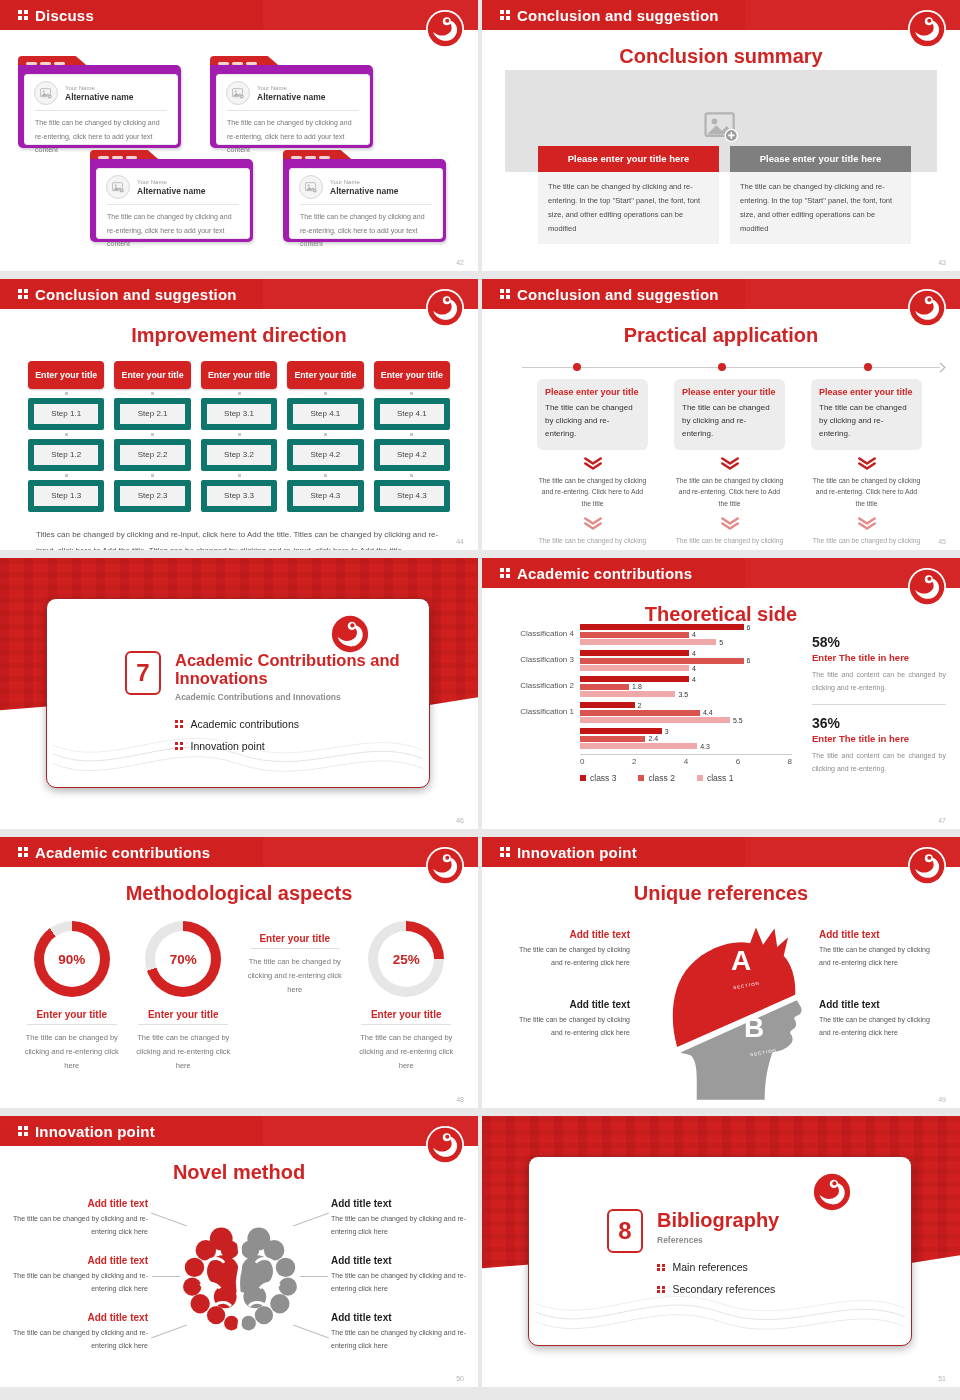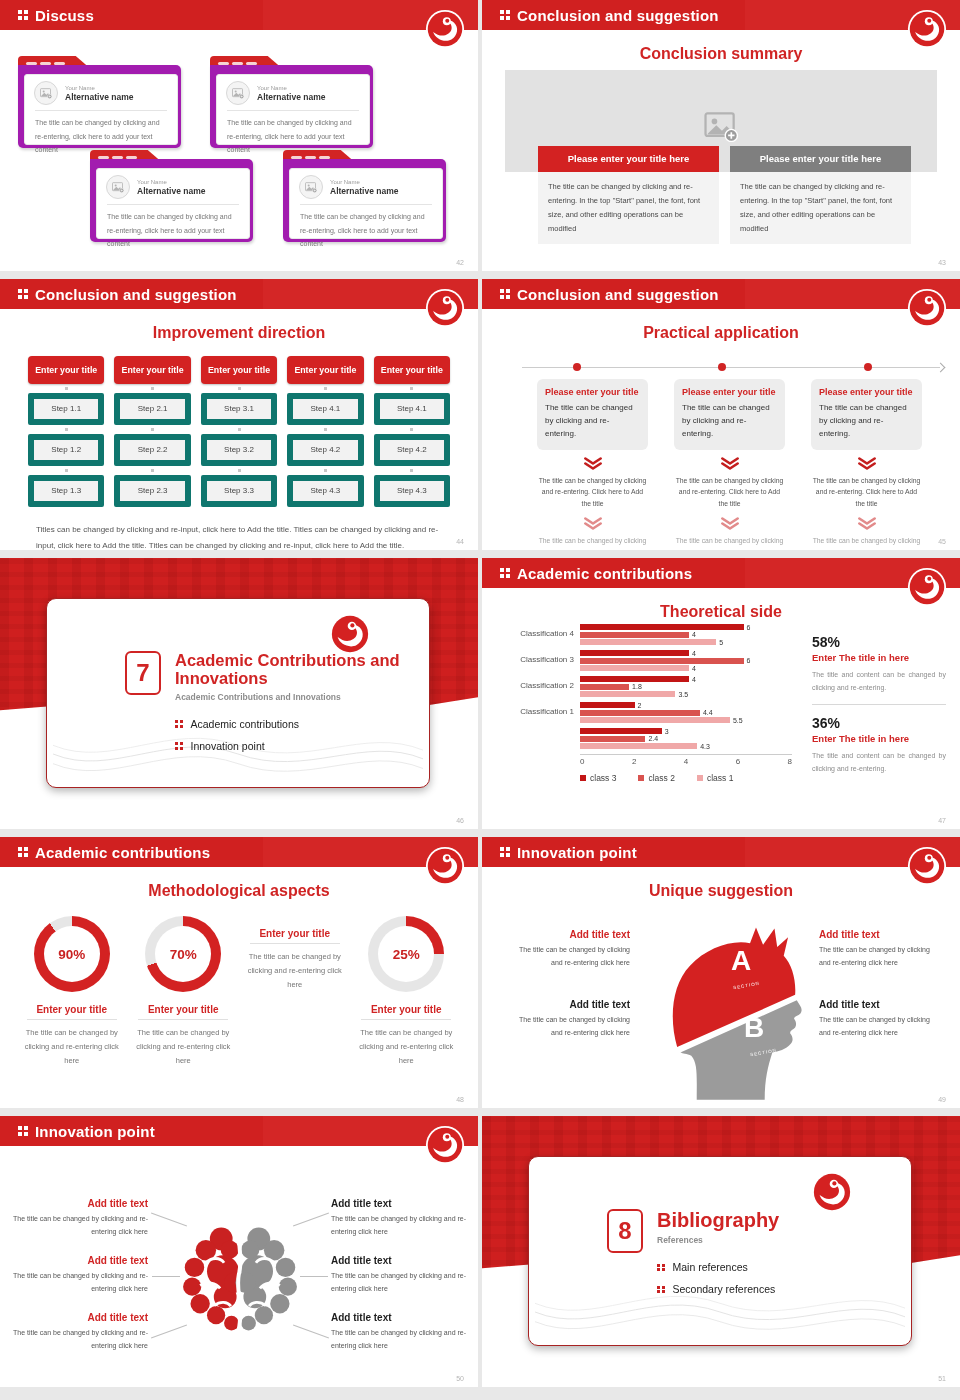--- a/index.html
+++ b/index.html
@@ -7,21 +7,21 @@
   .sheet{display:grid;grid-template-columns:478px 478px;grid-auto-rows:271px;gap:8px 4px;}
   .slide{position:relative;background:#fff;overflow:hidden;}
   
   .s-header{height:30px;background:linear-gradient(90deg,#d02020 0 55%,#d42626 55% 100%);display:flex;align-items:center;padding-left:18px;gap:7px;}
   .dots{display:grid;grid-template-columns:4px 4px;grid-auto-rows:4px;gap:2px;}
   .dots i{background:#fff;display:block;}
   .dots.red i{background:#c92121;}
   .dots.sm{grid-template-columns:3px 3px;grid-auto-rows:3px;gap:1.5px;}
   .htitle{color:#fff;font-weight:bold;font-size:15px;letter-spacing:.2px;}
   .logo{position:absolute;top:9px;right:13px;width:40px;height:40px;z-index:6;}
-  .slide-title{text-align:center;color:#d02424;font-weight:bold;font-size:16px;margin-top:15px;}
+  .slide-title{text-align:center;color:#d02424;font-weight:bold;font-size:20px;margin-top:15px;}
   .pagenum{position:absolute;bottom:5px;right:14px;font-size:7px;color:#b5b5b5;}
   
   .fcard{position:absolute;width:163px;height:92px;}
   .ftab{position:absolute;left:0;top:0;width:66px;height:14px;background:#d22424;border-radius:4px 0 0 0;clip-path:polygon(0 0,78% 0,100% 100%,0 100%);display:flex;align-items:center;gap:3px;padding-left:8px;}
   .ftab i{width:11px;height:3px;background:rgba(255,255,255,.8);border-radius:2px;display:block;}
   .fbody{position:absolute;left:0;top:9px;right:0;bottom:0;background:#a21caf;border-radius:0 5px 5px 5px;box-shadow:1px 2px 3px rgba(0,0,0,.18);}
   .finner{position:absolute;left:6px;right:3px;top:9px;bottom:3px;background:#fff;border-radius:3px;border:1px solid #e9e9e9;}
   .fhead{display:flex;align-items:center;gap:7px;padding:6px 9px 3px 9px;}
   .ficon{width:22px;height:22px;border-radius:50%;background:#f4f4f4;border:1px solid #d8d8d8;display:flex;align-items:center;justify-content:center;}
   .ficon svg{width:12px;height:11px;}
@@ -682,21 +682,21 @@
           <i></i>
           <i></i>
           <i></i>
           <i></i>
         </span>
       <span class="htitle">Innovation point</span>
     </div>
     <svg class="logo">
         <use href="#logo"></use>
       </svg>
-    <div class="slide-title">Unique suggestion</div>
+    <div class="slide-title">Unique references</div>
     <svg class="headsvg">
         <use href="#head"></use>
       </svg>
     <span class="seclab big" style="left:249px;top:108px">A</span>
     <span class="seclab tiny" style="left:251px;top:146px">SECTION</span>
     <span class="seclab big" style="left:262px;top:175px">B</span>
     <span class="seclab tiny" style="left:268px;top:213px">SECTION</span>
     <div class="tb r" style="left:26px;top:92px">
       <div class="tt red">Add title text</div>
       <div class="td">The title can be changed by clicking and re-entering click here</div>
@@ -722,20 +722,21 @@
           <i></i>
           <i></i>
           <i></i>
           <i></i>
         </span>
       <span class="htitle">Innovation point</span>
     </div>
     <svg class="logo">
         <use href="#logo"></use>
       </svg>
+    <div class="slide-title">Novel method</div>
     <svg class="brainsvg">
         <use href="#brain"></use>
       </svg>
     <div class="ln" style="left:150px;top:103px;width:38px;transform:rotate(20deg)"></div>
     <div class="ln" style="left:152px;top:160px;width:28px"></div>
     <div class="ln" style="left:150px;top:215px;width:38px;transform:rotate(-20deg)"></div>
     <div class="ln" style="left:292px;top:103px;width:38px;transform:rotate(-20deg)"></div>
     <div class="ln" style="left:300px;top:160px;width:28px"></div>
     <div class="ln" style="left:292px;top:215px;width:38px;transform:rotate(20deg)"></div>
     <div class="tb r" style="left:8px;top:82px;width:140px">

